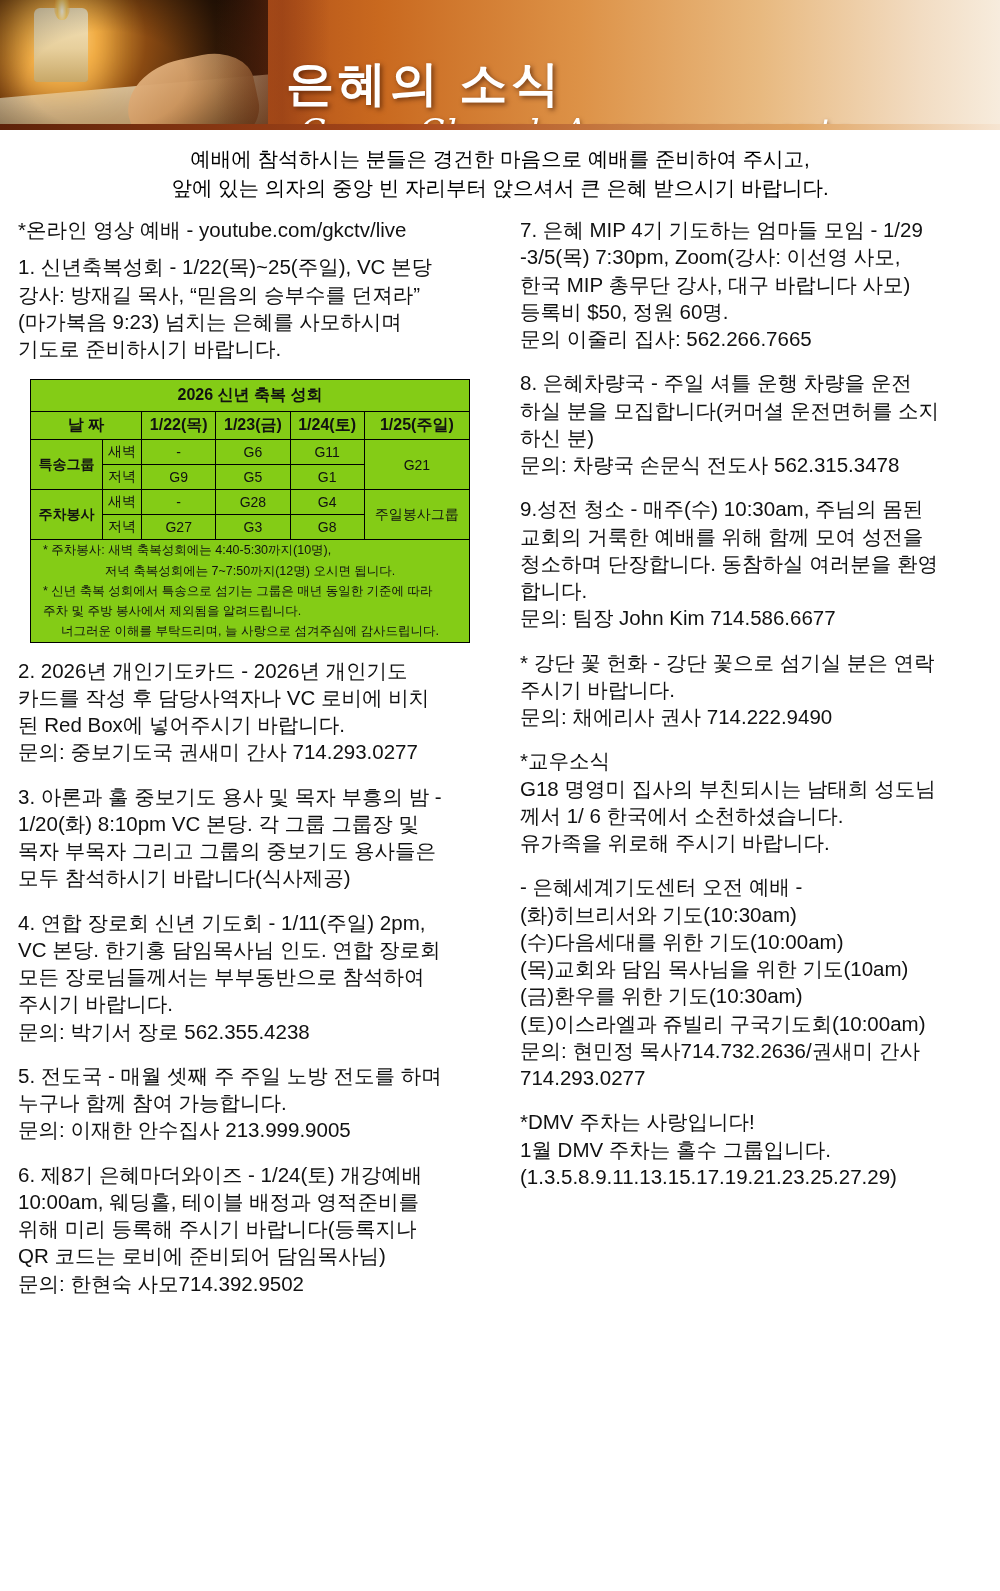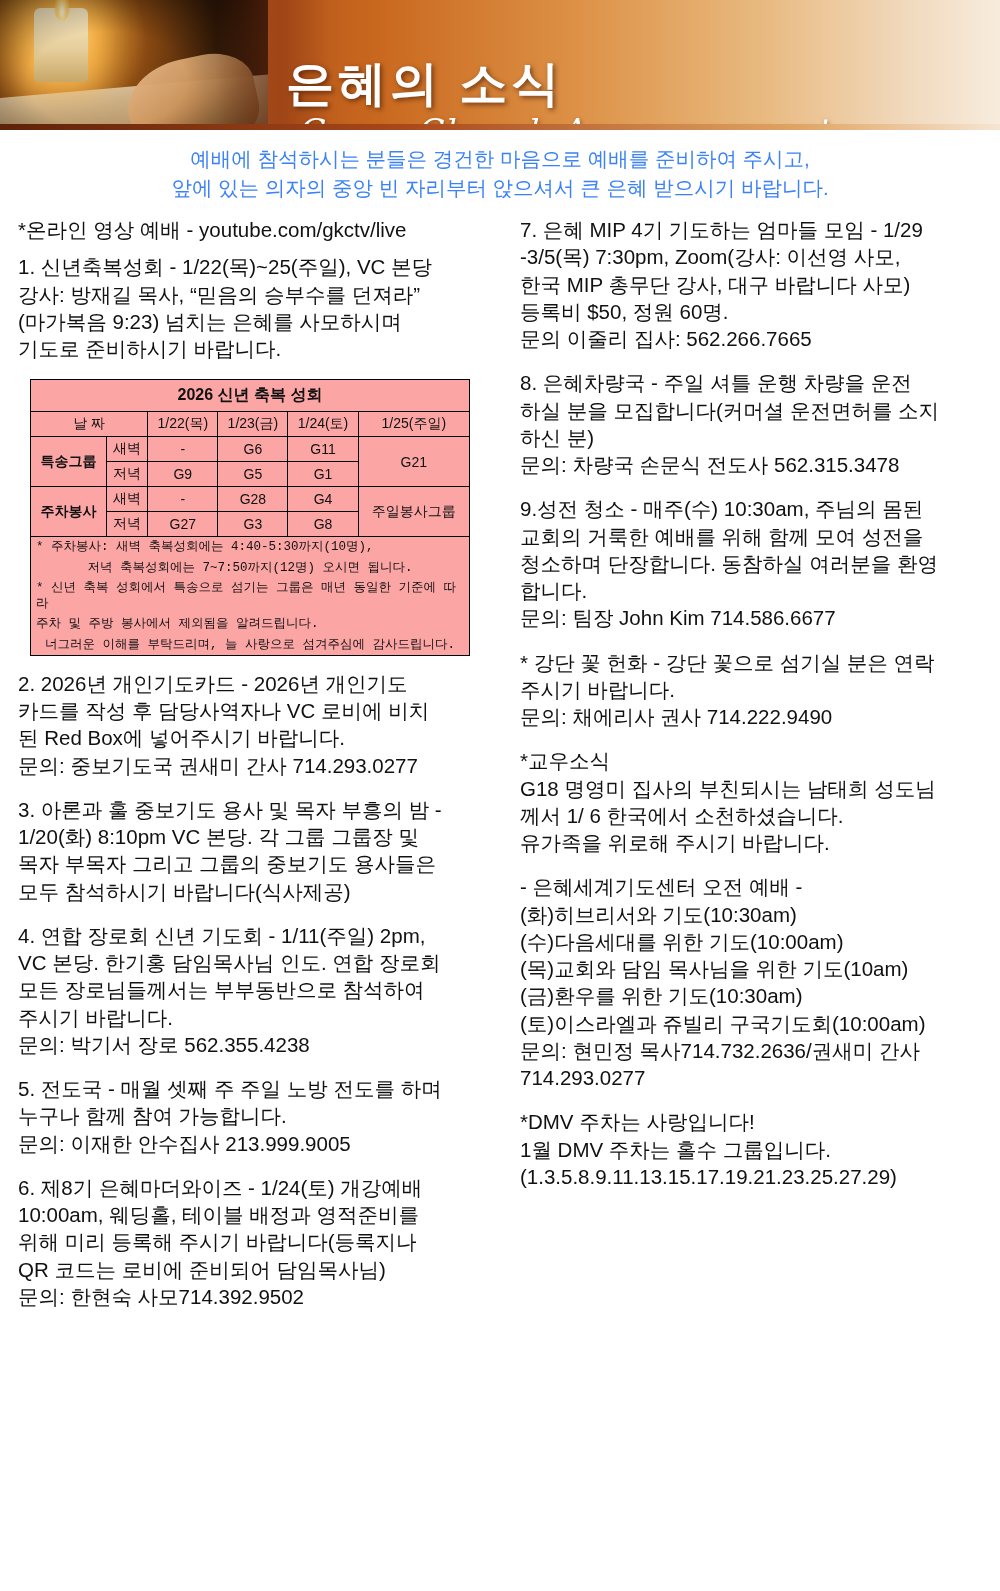--- a/index.html
+++ b/index.html
@@ -103,21 +103,21 @@
     width: 1000px; height: 6px;
     background: linear-gradient(90deg, #5d2209 0%, #a8471a 40%, #e0a564 80%, #f6e5d2 100%);
   }
 
   
   .intro {
     margin: 14px 0 0 0;
     text-align: center;
     font-size: 20.5px;
     line-height: 1.42;
-    color: #3b82f6;
+    color: #000000;
     padding: 0 60px;
   }
   .intro div { white-space: nowrap; }
 
   
   .columns {
     display: flex;
     padding: 14px 18px 0 18px;
     gap: 32px;
     align-items: flex-start;
@@ -135,43 +135,42 @@
   .item p { margin: 0; }
   .tight { margin-bottom: 10px; }
 
   
   .sched {
     border: 1px solid #000;
     margin: 6px 0 14px 12px;
     width: 440px;
     border-collapse: collapse;
     font-size: 14px;
-    background: #fca5a5;
+    background: #84cc16;
   }
   .sched td, .sched th {
     border: 1px solid #000;
     text-align: center;
     padding: 3px 2px;
     font-weight: normal;
   }
   .sched .title {
     font-weight: bold;
     font-size: 16px;
     padding: 5px 0;
   }
-  .sched .hdr { font-weight: normal; font-size: 14px; }
+  .sched .hdr { font-weight: bold; font-size: 16px; }
   .sched .rowlabel { font-weight: bold; }
   .sched .note {
     text-align: left;
     font-size: 12.5px;
-    padding: 2px 5px;
+    padding: 2px 12px;
     line-height: 1.3;
     border-top: none;
     border-bottom: none;
-    font-family: Liberation Mono, monospace;
   }
   .sched .note-first { border-top: 1px solid #000; }
   .sched .note-last { border-bottom: 1px solid #000; }
   .sched .note-c { text-align: center; }
 </style>
 </head>
 <body>
 
 <div class="header">
   <div class="header-photo">

